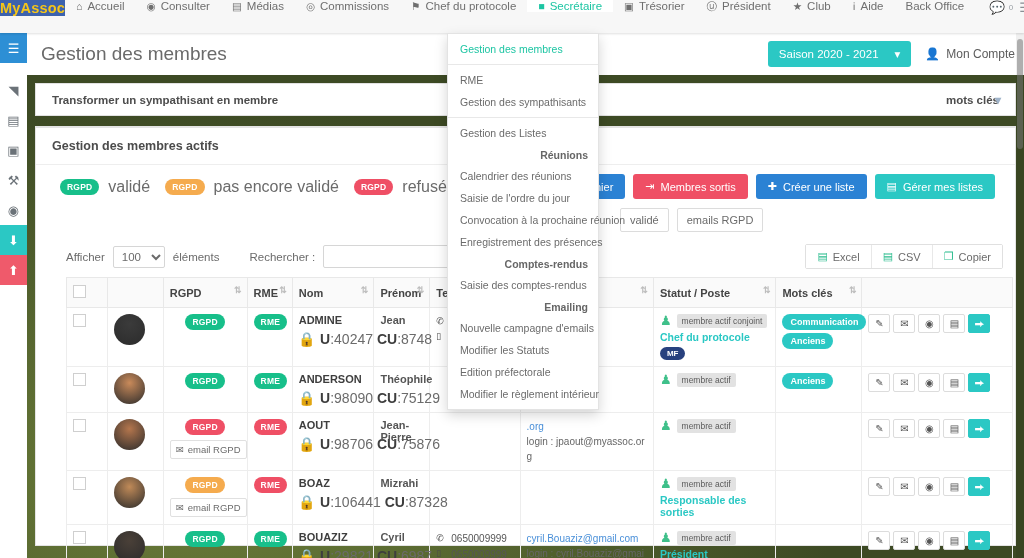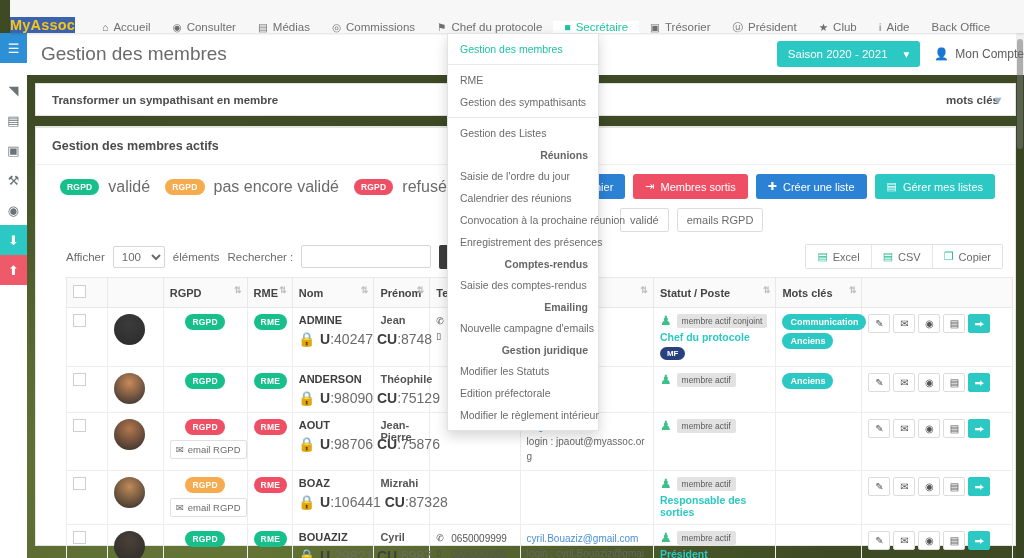--- a/index.html
+++ b/index.html
@@ -14,26 +14,25 @@
   body {
     background: #4b5a32;
     background-image:
       radial-gradient(ellipse at 20% 85%, #6d7f3a 0%, #3d4a24 55%),
       linear-gradient(160deg, #5c6b33 0%, #2f3a1c 100%);
     position: relative;
   }
 
   
   .navbar {
-    position: absolute; top: 0; left: 10px; right: 0; height: 33px;
+    position: absolute; top: 0; left: 0; right: 0; height: 33px;
     background: #f7f7f7;
-    display: flex; align-items: flex-end;
+    display: flex; align-items: flex-start;
     z-index: 60;
     box-shadow: 0 1px 2px rgba(0,0,0,.12);
-    gap: 16px;
   }
   .brand {
     width: 104px; background: #3d62ad; color: #f5c518;
     display: flex; align-items: center; justify-content: center;
     font-weight: bold; font-size: 14.5px; letter-spacing: .2px;
   }
   .nav-items { display: flex; align-items: stretch; flex: 1; }
   .nav-item {
     display: flex; align-items: center; gap: 5px;
     padding: 0 11px; font-size: 11.5px; color: #6f6f6f;
@@ -77,21 +76,21 @@
   .rail-btn.red  { background: #ef5a6b; color: #fff; }
   .rail-spacer { height: 12px; }
   .rail-fade { flex: 1; background: linear-gradient(#fff 0%, rgba(255,255,255,0) 100%); }
 
   
   .page-head {
     position: absolute; top: 33px; left: 27px; right: 0; height: 42px;
     background: #fff; display: flex; align-items: center; z-index: 40;
   }
   .page-title { font-size: 19px; color: #6a6a6a; margin-left: 14px; font-weight: normal; }
-  .head-right { margin-left: auto; display: flex; align-items: center; gap: 14px; padding-right: 0; }
+  .head-right { margin-left: auto; display: flex; align-items: center; gap: 14px; padding-right: 9px; }
   .season-btn {
     background: #2bc8c4; color: #fff; border: none; border-radius: 3px;
     padding: 6px 11px; font-size: 11.5px; display: flex; align-items: center; gap: 16px;
     cursor: pointer;
   }
   .account { display: flex; align-items: center; gap: 6px; color: #5c5c5c; font-size: 12px; cursor: pointer; }
   .account .ico { color: #3d8fd0; font-size: 12px; }
 
   
   .content {
@@ -380,21 +379,21 @@
       <button class="ghost-btn">validé</button>
       <button class="ghost-btn">emails RGPD</button>
     </div>
 
     <div class="tbl-ctrl">
       <span>Afficher</span>
       <select class="sel-len">
         <option>100</option>
       </select>
       <span>éléments</span>
-      <span style="">Rechercher :</span>
+      <span style="margin-left:22px;">Rechercher :</span>
       <input class="search-box" value="" style="">
       <button class="filter-btn">
         <span>✖</span>
         <span>AUCUN FILTRE</span>
       </button>
       <div class="export-grp" id="export-host">
           <div class="export-btn">
             <span class="xls-ico">▤</span>
             <span>Excel</span>
           </div>
@@ -607,29 +606,28 @@
 </div>
 
 <div class="dropdown" id="dropdown-host">
     <div class="dd-item active">Gestion des membres</div>
     <div class="dd-sep"></div>
     <div class="dd-item">RME</div>
     <div class="dd-item">Gestion des sympathisants</div>
     <div class="dd-sep"></div>
     <div class="dd-item">Gestion des Listes</div>
     <div class="dd-head">Réunions</div>
+    <div class="dd-item">Calendrier des réunions</div>
     <div class="dd-item">Saisie de l'ordre du jour</div>
-    <div class="dd-item">Calendrier des réunions</div>
     <div class="dd-item">Convocation à la prochaine réunion</div>
     <div class="dd-item">Enregistrement des présences</div>
     <div class="dd-head">Comptes-rendus</div>
     <div class="dd-item">Saisie des comptes-rendus</div>
     <div class="dd-head">Emailing</div>
     <div class="dd-item">Nouvelle campagne d'emails</div>
-    <div class="dd-head">Gestion juridique</div>
     <div class="dd-item">Modifier les Statuts</div>
     <div class="dd-item">Edition préfectorale</div>
     <div class="dd-item">Modifier le règlement intérieur</div>
   </div>
 
 <div class="scrollbar-v">
   <div class="scrollbar-thumb"></div>
 </div>
 
 </body></html>

